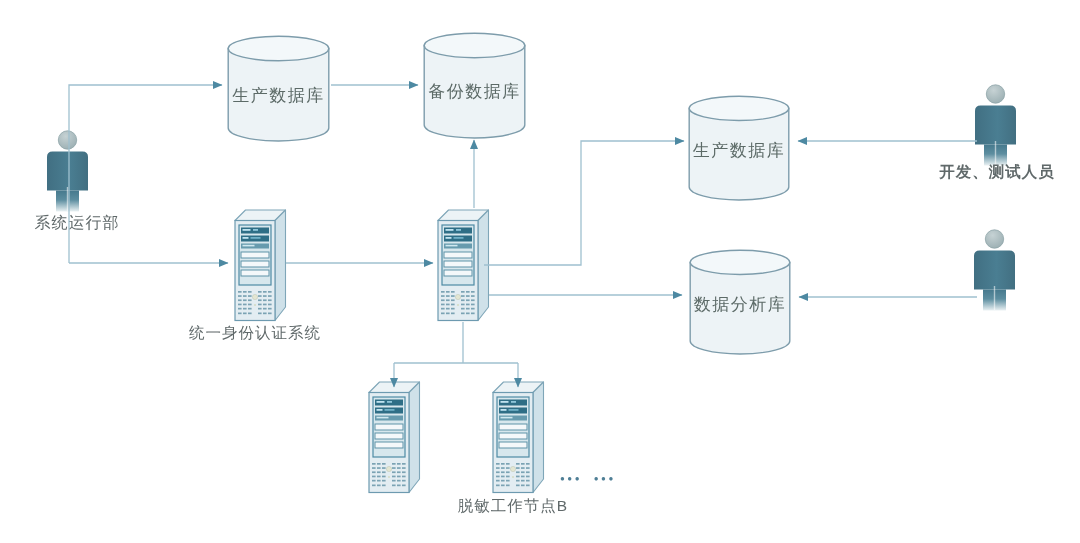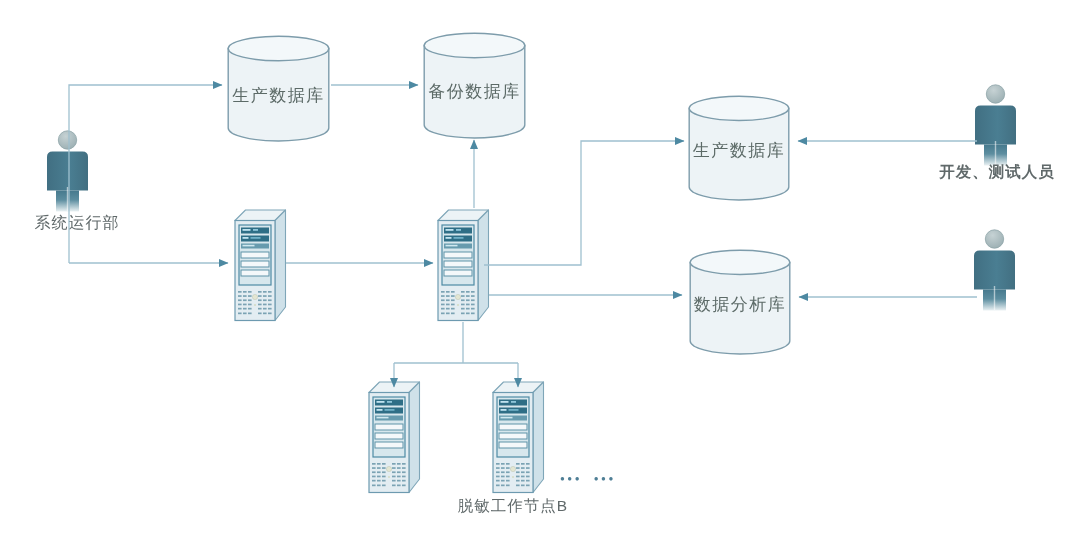--- a/index.html
+++ b/index.html
@@ -142,20 +142,21 @@
         <use href="#sym-cylinder"></use>
       </svg>
     <div class="cyl-label">数据分析库</div>
   </div>
 
   <div class="node" style="left:233px;top:209px;width:54px;height:113px;">
     <svg viewBox="0 0 54 113">
         <use href="#sym-server"></use>
       </svg>
   </div>
+  <div class="lbl" style="left:185px;top:324px;width:140px;">统一身份认证系统</div>
 
   <div class="node" style="left:436px;top:209px;width:54px;height:113px;">
     <svg viewBox="0 0 54 113">
         <use href="#sym-server"></use>
       </svg>
   </div>
 
   <div class="node" style="left:367px;top:381px;width:54px;height:113px;">
     <svg viewBox="0 0 54 113">
         <use href="#sym-server"></use>

